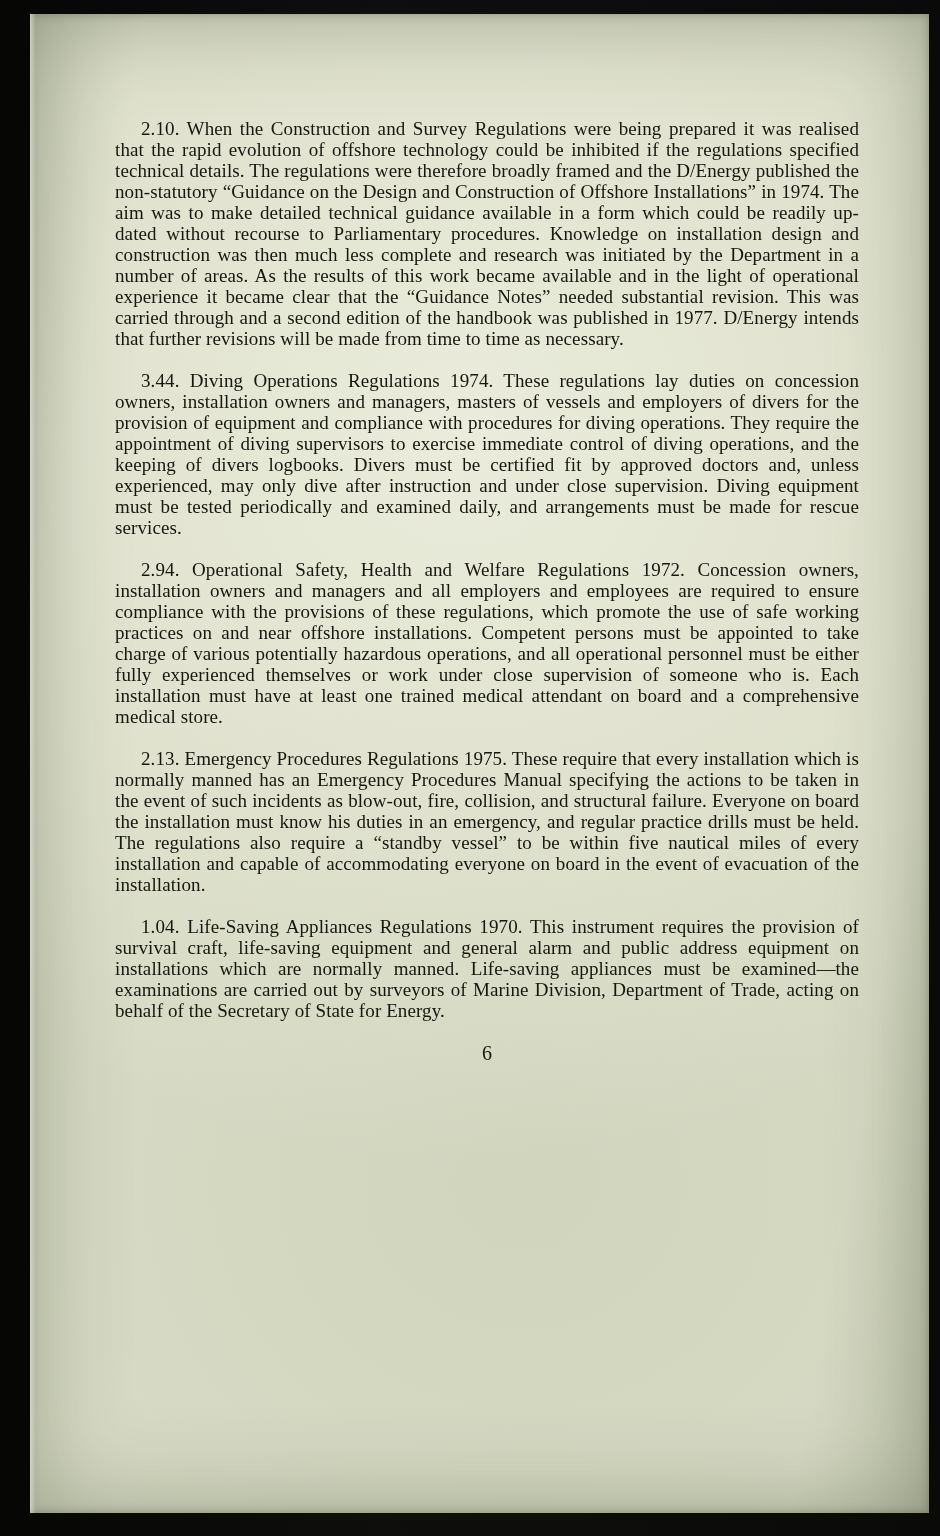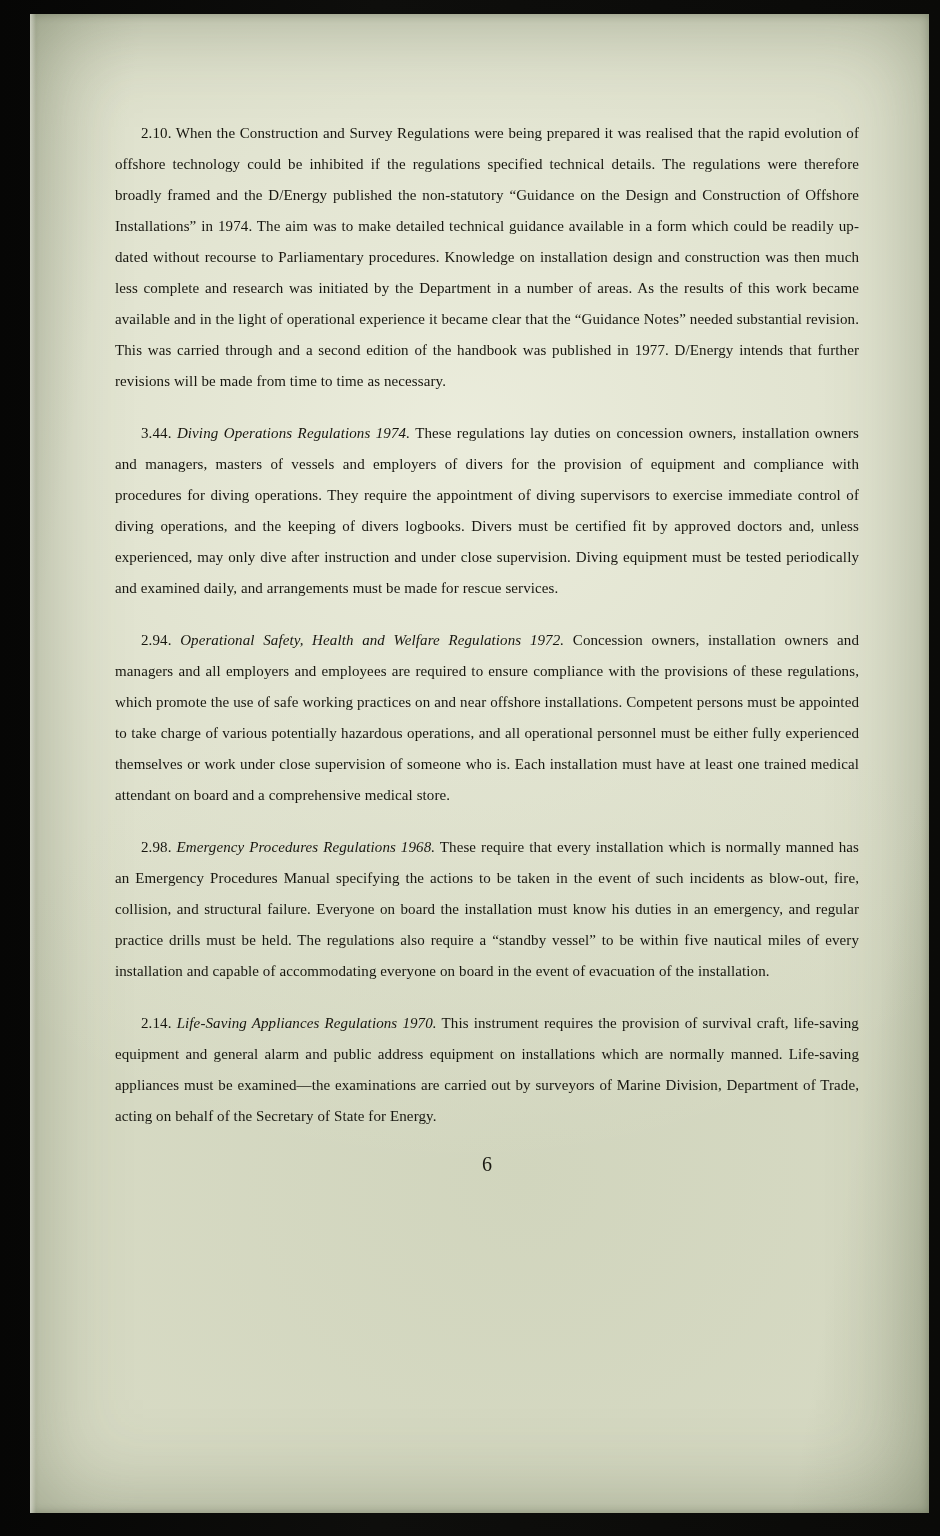--- a/index.html
+++ b/index.html
@@ -43,28 +43,27 @@
   }
   .text-block {
     position: absolute;
     left: 85px;
     top: 104px;
     width: 744px;
     color: #17160f;
   }
   p.para {
     margin: 0 0 21px 0;
-    font-size: 15px;
-    line-height: 31px;
+    font-size: 19px;
+    line-height: 21px;
     text-align: justify;
     text-indent: 26px;
     letter-spacing: 0.1px;
   }
   p.para .title {
-    font-style: italic;
   }
   .page-number {
     margin-top: 16px;
     font-size: 20px;
     text-align: center;
     text-indent: 0;
     color: #1a1912;
   }
 </style>
 </head>
@@ -86,27 +85,27 @@
         <span class="body">These regulations lay duties on concession owners, installation owners and managers, masters of vessels and employers of divers for the provision of equipment and compliance with procedures for diving operations. They require the appointment of diving supervisors to exercise immediate control of diving operations, and the keeping of divers logbooks. Divers must be certified fit by approved doctors and, unless experienced, may only dive after instruction and under close supervision. Diving equipment must be tested periodically and examined daily, and arrangements must be made for rescue services.</span>
       </p>
 
       <p class="para">
         <span class="num">2.94.</span>
         <span class="title">Operational Safety, Health and Welfare Regulations 1972.</span>
         <span class="body">Concession owners, installation owners and managers and all employers and employees are required to ensure compliance with the provisions of these regulations, which promote the use of safe working practices on and near offshore installations. Competent persons must be appointed to take charge of various potentially hazardous operations, and all operational personnel must be either fully experienced themselves or work under close supervision of someone who is. Each installation must have at least one trained medical attendant on board and a comprehensive medical store.</span>
       </p>
 
       <p class="para">
-        <span class="num">2.98.</span>
-        <span class="title">Emergency Procedures Regulations 1968.</span>
+        <span class="num">2.13.</span>
+        <span class="title">Emergency Procedures Regulations 1975.</span>
         <span class="body">These require that every installation which is normally manned has an Emergency Procedures Manual specifying the actions to be taken in the event of such incidents as blow-out, fire, collision, and structural failure. Everyone on board the installation must know his duties in an emergency, and regular practice drills must be held. The regulations also require a “standby vessel” to be within five nautical miles of every installation and capable of accommodating everyone on board in the event of evacuation of the installation.</span>
       </p>
 
       <p class="para">
-        <span class="num">2.14.</span>
+        <span class="num">1.04.</span>
         <span class="title">Life-Saving Appliances Regulations 1970.</span>
         <span class="body">This instrument requires the provision of survival craft, life-saving equipment and general alarm and public address equipment on installations which are normally manned. Life-saving appliances must be examined—the examinations are carried out by surveyors of Marine Division, Department of Trade, acting on behalf of the Secretary of State for Energy.</span>
       </p>
 
       <div class="page-number">6</div>
 
     </div>
   </div>
 </div>
 

